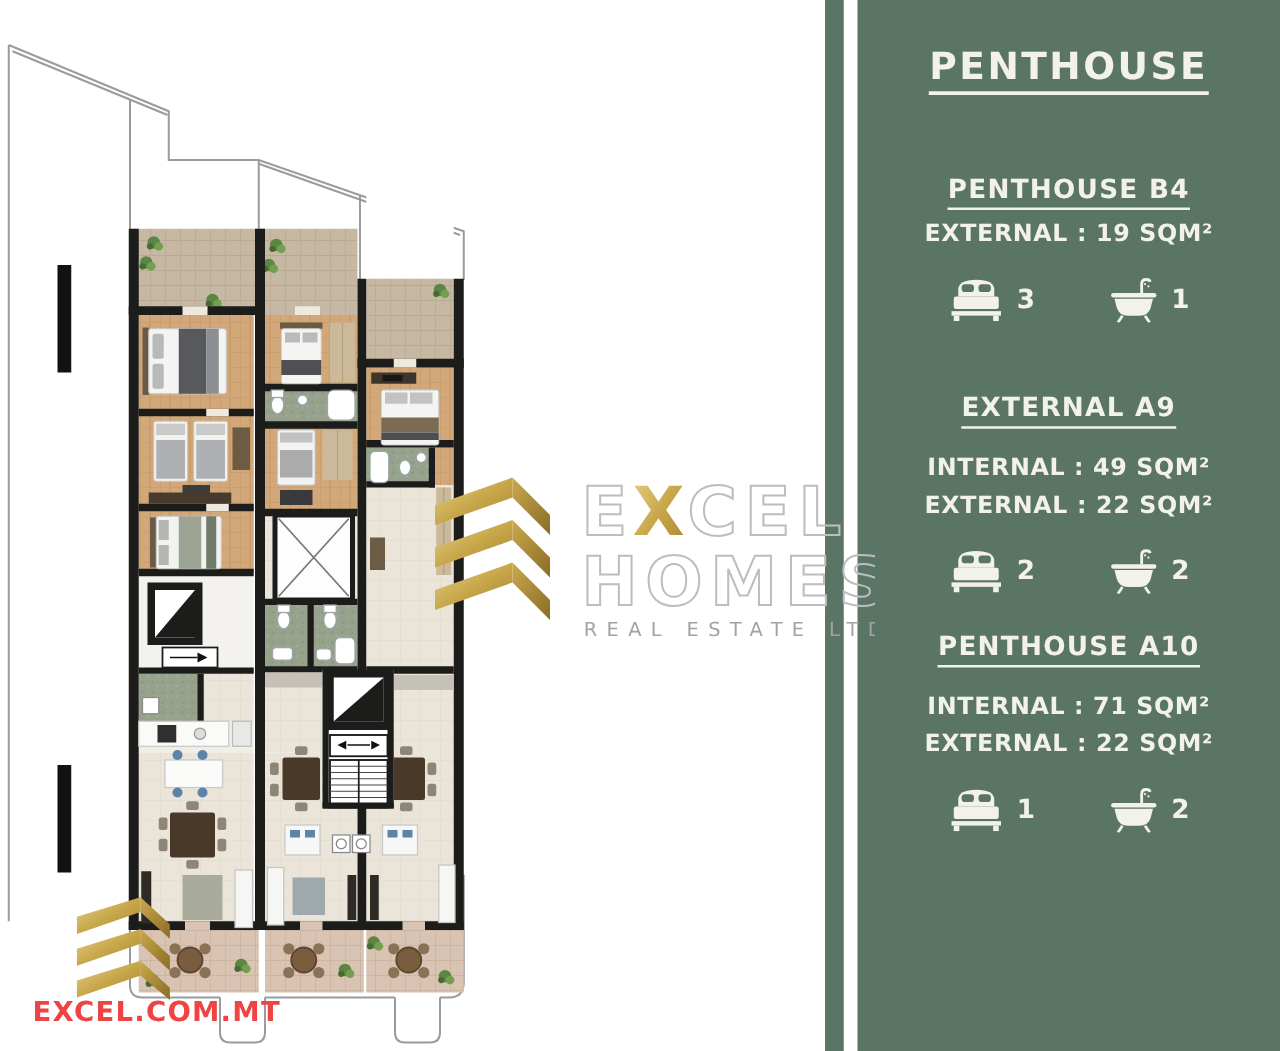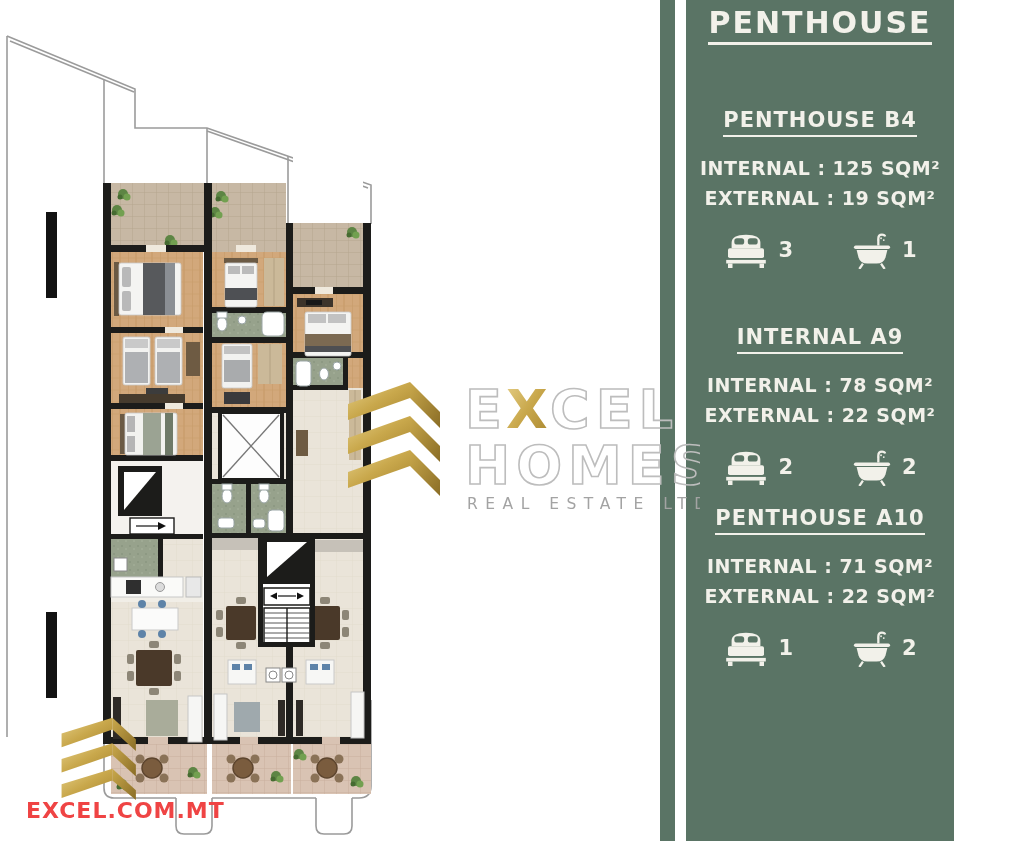--- a/index.html
+++ b/index.html
@@ -4,30 +4,30 @@
 <style>
   * { box-sizing: border-box; margin: 0; padding: 0; }
   body { font-family: "DejaVu Sans", "Liberation Sans", sans-serif; background: #fff; }
   .stage { position: relative; width: 1024px; height: 841px; background: #fff; overflow: hidden; }
 
   .plan-svg { position: absolute; left: 0; top: 0; z-index: 1; }
   .stripe { position: absolute; left: 660px; top: 0; width: 15px; height: 841px; background: #5a7465; z-index: 2; }
   .watermark-svg { position: absolute; left: 340px; top: 368px; z-index: 4; }
 
   .panel {
-    position: absolute; left: 686px; top: 0; width: 268px; height: 841px;
+    position: absolute; left: 686px; top: 0; width: 338px; height: 841px;
     background: #5a7465; color: #f2f1ea; z-index: 3; text-align: center;
-    padding-top: 8px;
+    padding-top: 39px;
   }
   .u { display: inline-block; border-bottom: 3px solid #f2f1ea; padding-bottom: 4px; }
   .panel-title { font-size: 30px; font-weight: bold; letter-spacing: 2px; line-height: 1; }
   .panel-title .u { margin-bottom: 11px; }
   .unit { margin-top: 52px; }
   .unit.a9  { margin-top: 56px; }
-  .unit.a10 { margin-top: 20px; }
+  .unit.a10 { margin-top: 30px; }
   .unit-name { font-size: 21px; font-weight: bold; letter-spacing: 1px; }
   .unit-name .u { border-bottom-width: 2.5px; padding-bottom: 3px; text-align: center; }
   .area-line { font-size: 19px; font-weight: bold; letter-spacing: 0.5px; margin-top: 8px; }
   .area-line.first { margin-top: 20px; }
   .icons-row { margin-top: 22px; display: flex; justify-content: center; align-items: center; gap: 58px; }
   .stat { display: flex; align-items: center; gap: 9px; }
   .stat-num { font-size: 21px; font-weight: bold; }
 
   .footer-logo { position: absolute; left: 26px; top: 710px; z-index: 2; }
   .website {
@@ -397,21 +397,20 @@
 
   <aside class="panel">
     <div class="panel-title">
       <span class="u">PENTHOUSE</span><br>
     </div>
 
     <section class="unit b4">
       <div class="unit-name">
         <span class="u">PENTHOUSE B4</span>
       </div>
-      <div class="area-line first">INTERNAL : 125 SQM²</div>
       <div class="area-line">EXTERNAL : 19 SQM²</div>
       <div class="icons-row">
         <div class="stat">
           <svg width="46" height="36" viewBox="0 0 48 40">
             <path d="M8 18 v-6 q0 -9 16 -9 q16 0 16 9 v6 Z" fill="#f2f1ea"></path>
             <rect x="11" y="7" width="11" height="7" rx="3" fill="#5a7465"></rect>
             <rect x="26" y="7" width="11" height="7" rx="3" fill="#5a7465"></rect>
             <rect x="4" y="18" width="40" height="11" rx="2" fill="#f2f1ea"></rect>
             <rect x="2" y="31" width="44" height="4" fill="#f2f1ea"></rect>
             <rect x="4" y="35" width="5" height="5" fill="#f2f1ea"></rect>
@@ -430,23 +429,23 @@
             <line x1="13" y1="36" x2="9" y2="42" stroke="#f2f1ea" stroke-width="2.5"></line>
             <line x1="33" y1="36" x2="37" y2="42" stroke="#f2f1ea" stroke-width="2.5"></line>
           </svg>
           <span class="stat-num">1</span>
         </div>
       </div>
     </section>
 
     <section class="unit a9">
       <div class="unit-name">
-        <span class="u">INTERNAL A9</span>
+        <span class="u">EXTERNAL A9</span>
       </div>
-      <div class="area-line first">INTERNAL : 78 SQM²</div>
+      <div class="area-line first">INTERNAL : 49 SQM²</div>
       <div class="area-line">EXTERNAL : 22 SQM²</div>
       <div class="icons-row">
         <div class="stat">
           <svg width="46" height="36" viewBox="0 0 48 40">
             <path d="M8 18 v-6 q0 -9 16 -9 q16 0 16 9 v6 Z" fill="#f2f1ea"></path>
             <rect x="11" y="7" width="11" height="7" rx="3" fill="#5a7465"></rect>
             <rect x="26" y="7" width="11" height="7" rx="3" fill="#5a7465"></rect>
             <rect x="4" y="18" width="40" height="11" rx="2" fill="#f2f1ea"></rect>
             <rect x="2" y="31" width="44" height="4" fill="#f2f1ea"></rect>
             <rect x="4" y="35" width="5" height="5" fill="#f2f1ea"></rect>

